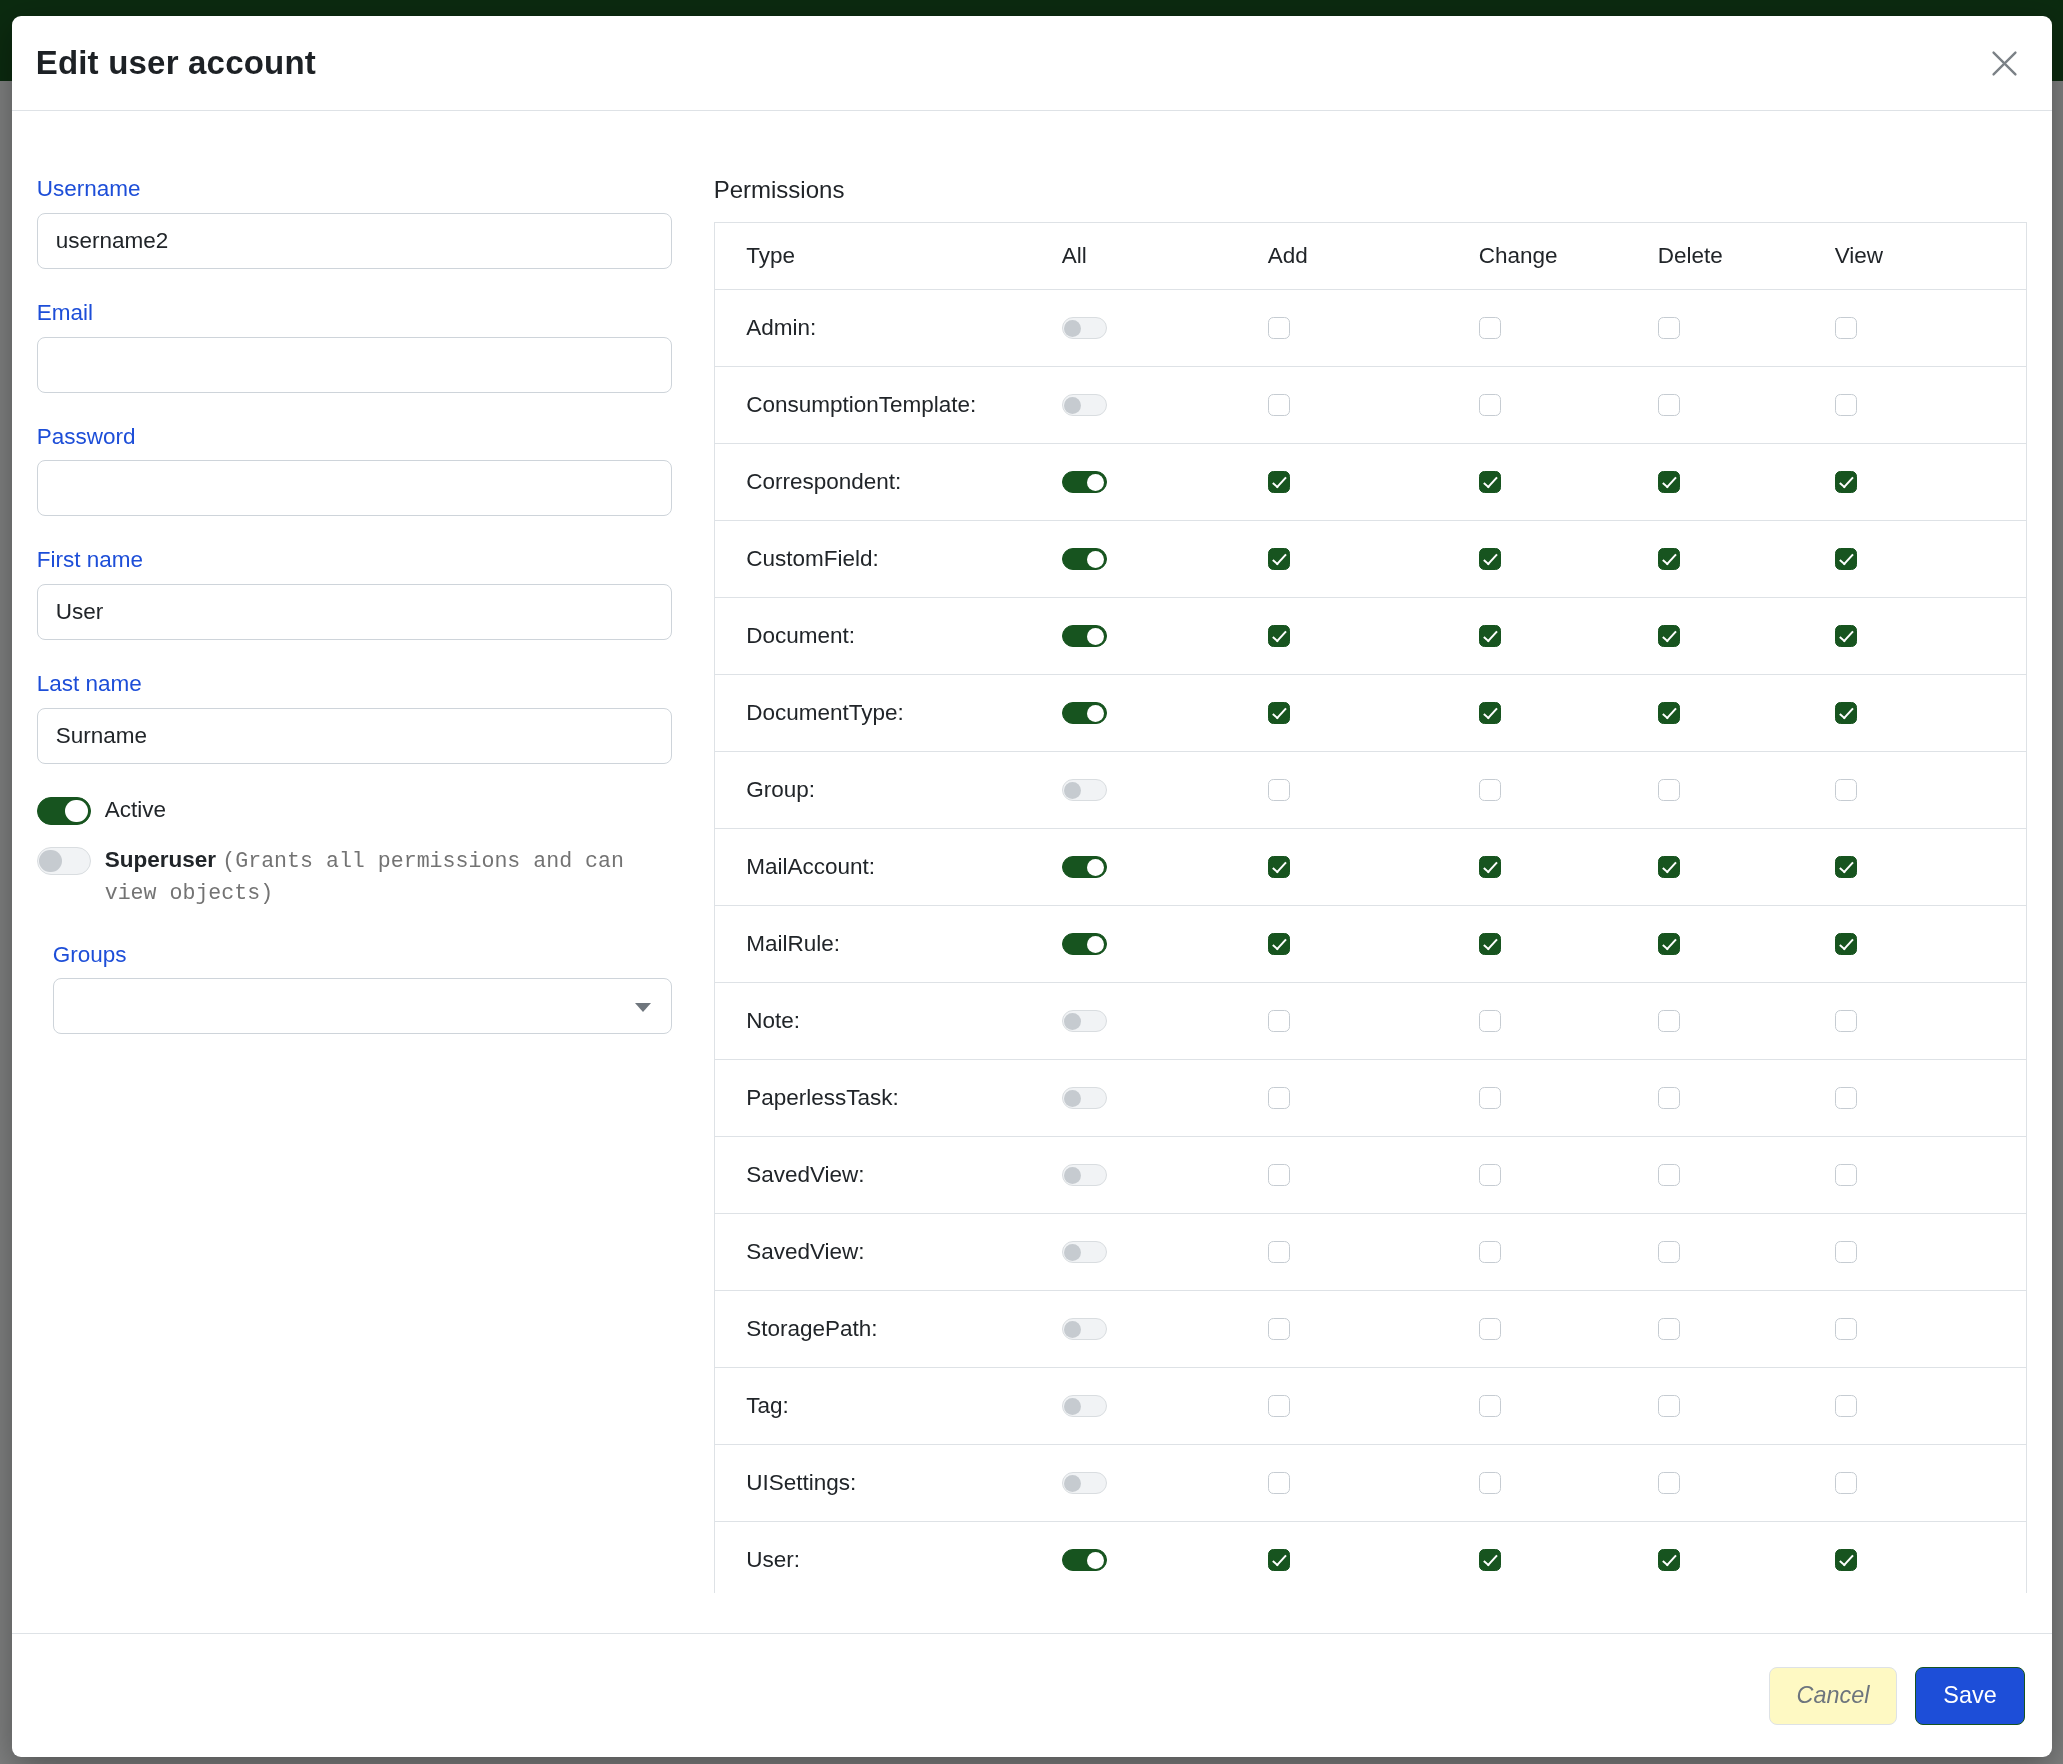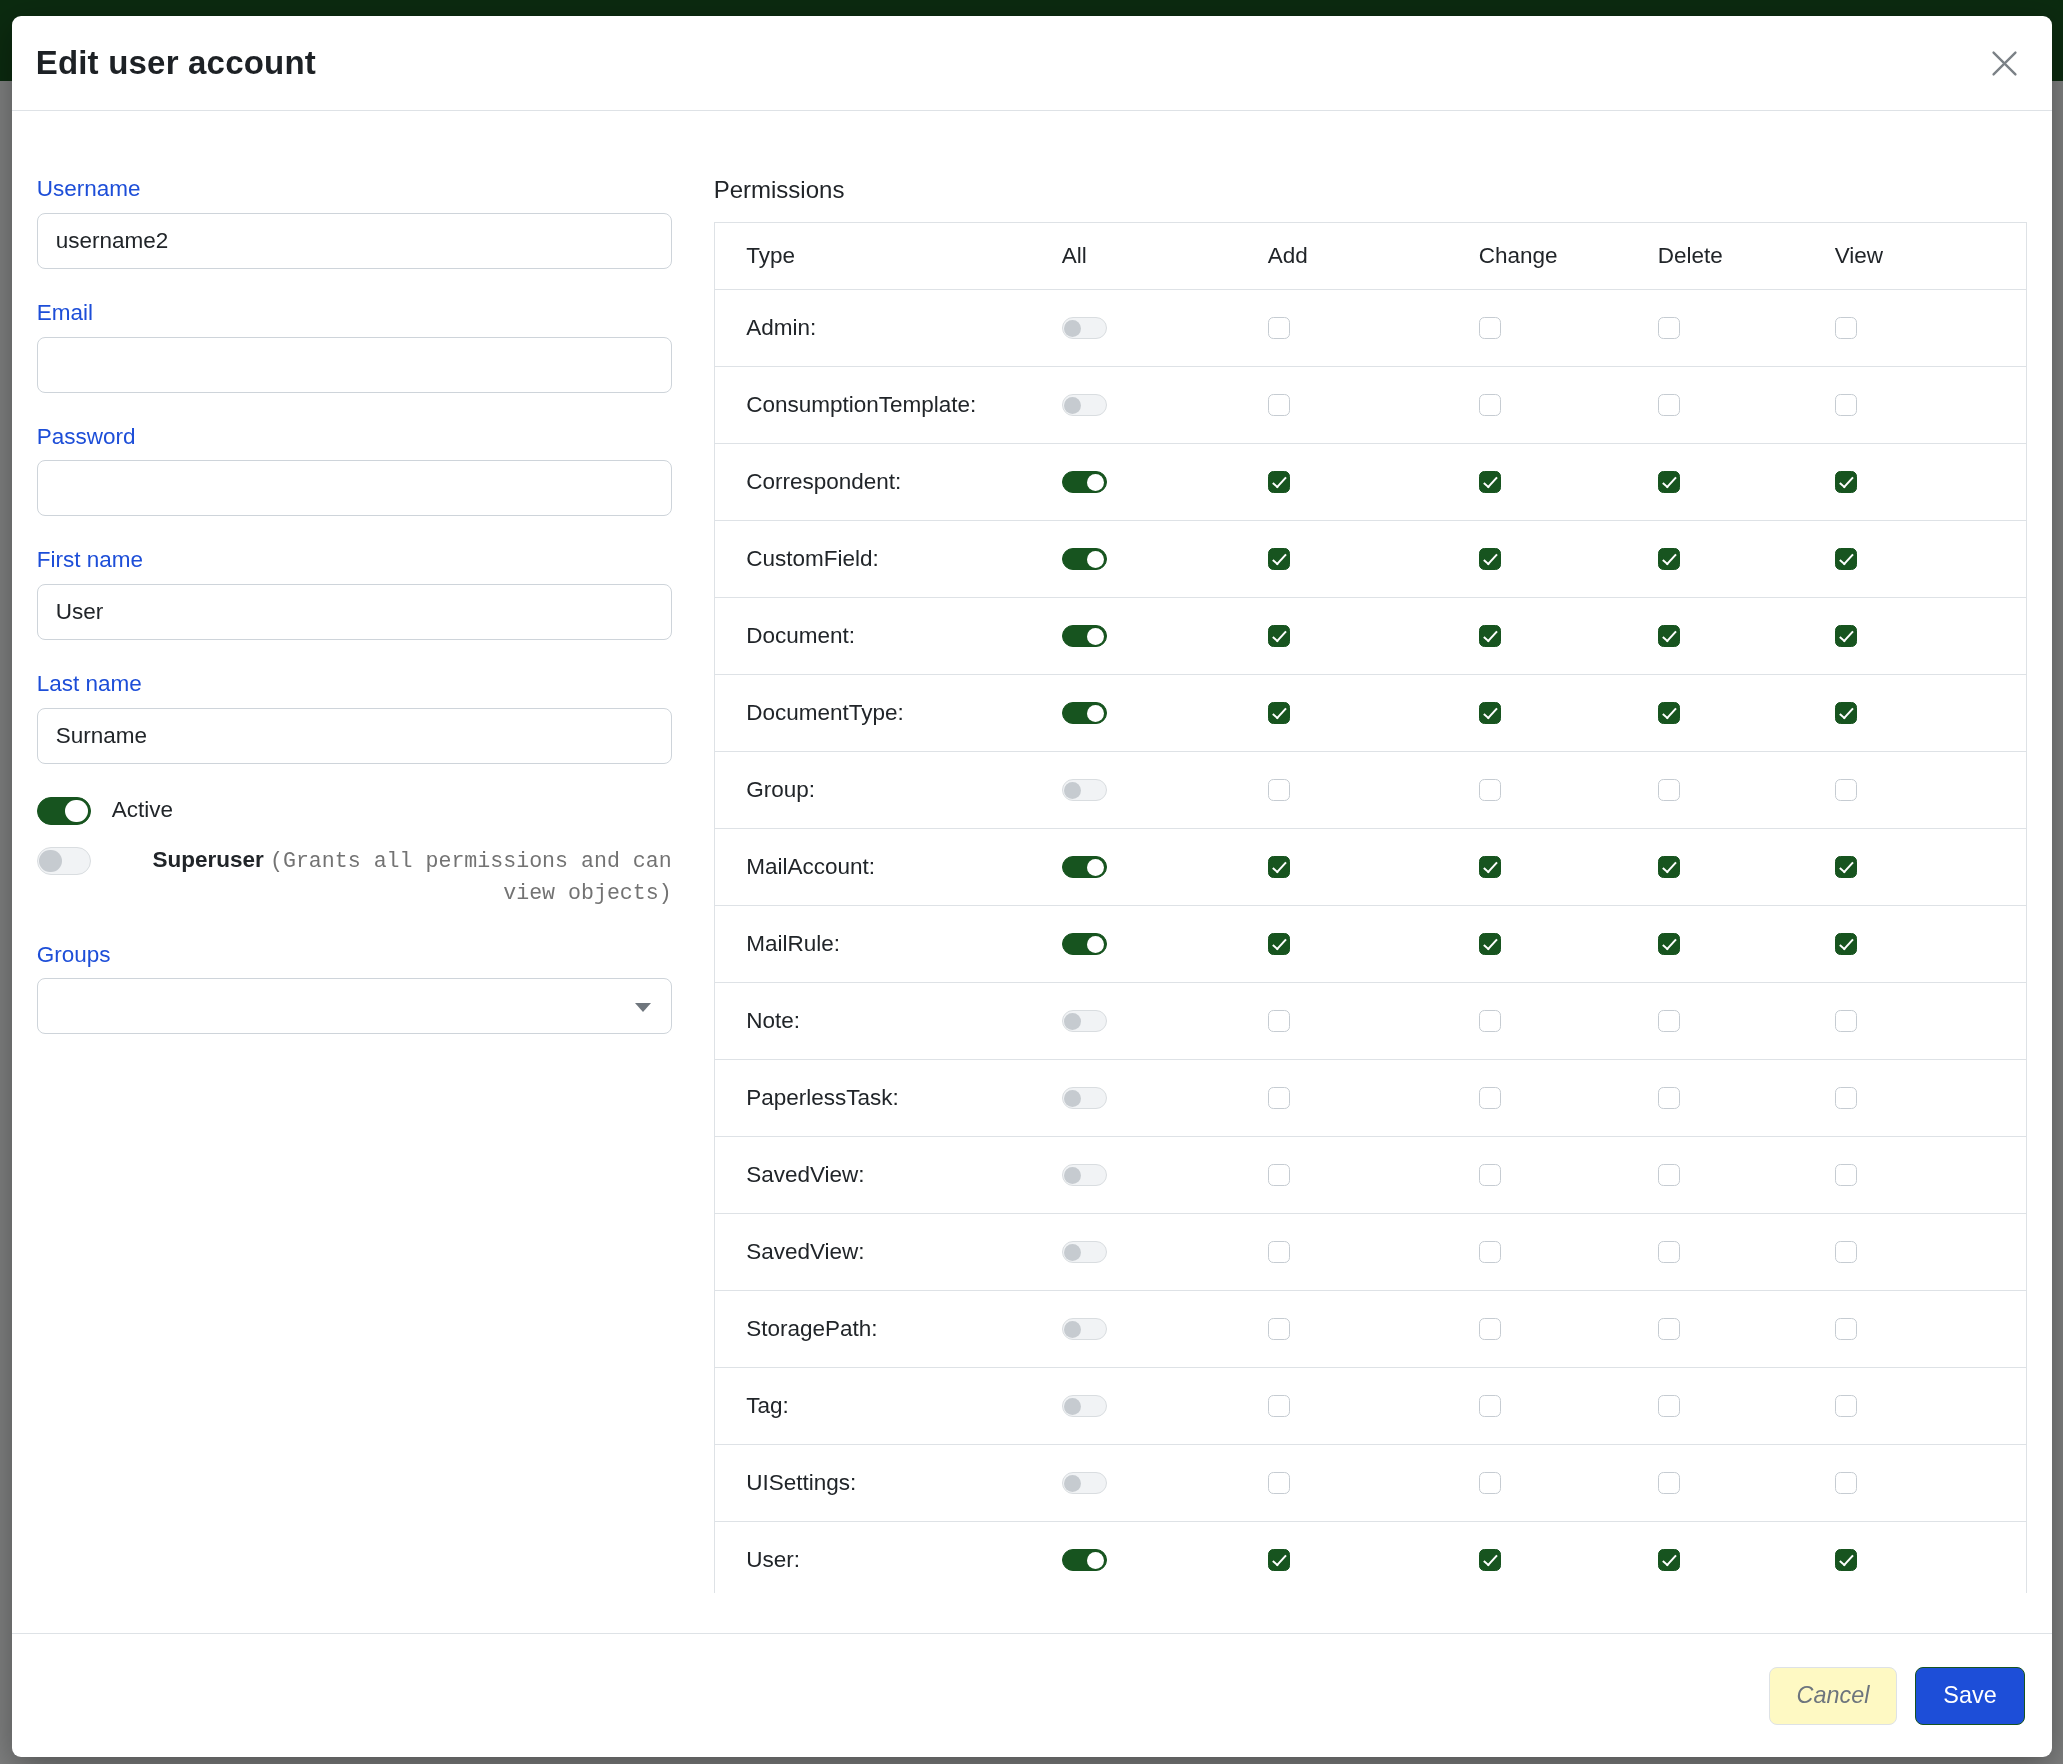--- a/index.html
+++ b/index.html
@@ -89,21 +89,21 @@
   }
   .toggle.on { background: #17541f; border-color: #17541f; }
   .toggle.on .knob { background: #ffffff; left: auto; right: 1.8px; }
   .toggle.lg { width: 54px; height: 28px; }
   .toggle.lg .knob { width: 22.5px; height: 22.5px; }
   .toggle.sm { width: 45px; height: 22.5px; }
   .toggle.sm .knob { width: 17px; height: 17px; }
 
   .switch-row { display: flex; align-items: flex-start; margin-bottom: 23.4px; }
   .switch-row .toggle { margin-top: 1.8px; }
-  .switch-text { margin-left: 21px; font-size: 22.5px; line-height: 1.35; text-align: right; }
+  .switch-text { margin-left: 14px; font-size: 22.5px; line-height: 1.35; }
   .switch-label { color: #212529; font-weight: 600; }
   .switch-label.normal { font-weight: 400; }
   .hint { color: #737373; font-size: 21.6px; font-family: Liberation Mono, monospace; }
 
   
   .select-box {
     position: relative;
     width: 100%; height: 56px;
     border: 0.9px solid #ced4da;
     border-radius: 8px;
@@ -248,21 +248,21 @@
       <div class="switch-row">
         <span class="toggle lg">
             <span class="knob"></span>
           </span>
         <span class="switch-text">
           <span class="switch-label">Superuser</span>
           <span class="hint">(Grants all permissions and can view objects)</span>
         </span>
       </div>
 
-      <div class="field" style="margin-top:34px;">
+      <div class="field" style="margin-top:34px;margin-left:16px;">
         <label class="field-label">Groups</label>
         <div class="select-box">
           <span class="caret"></span>
         </div>
       </div>
 
     </div>
 
     <div class="right-col">
       <div class="perm-label">Permissions</div>

